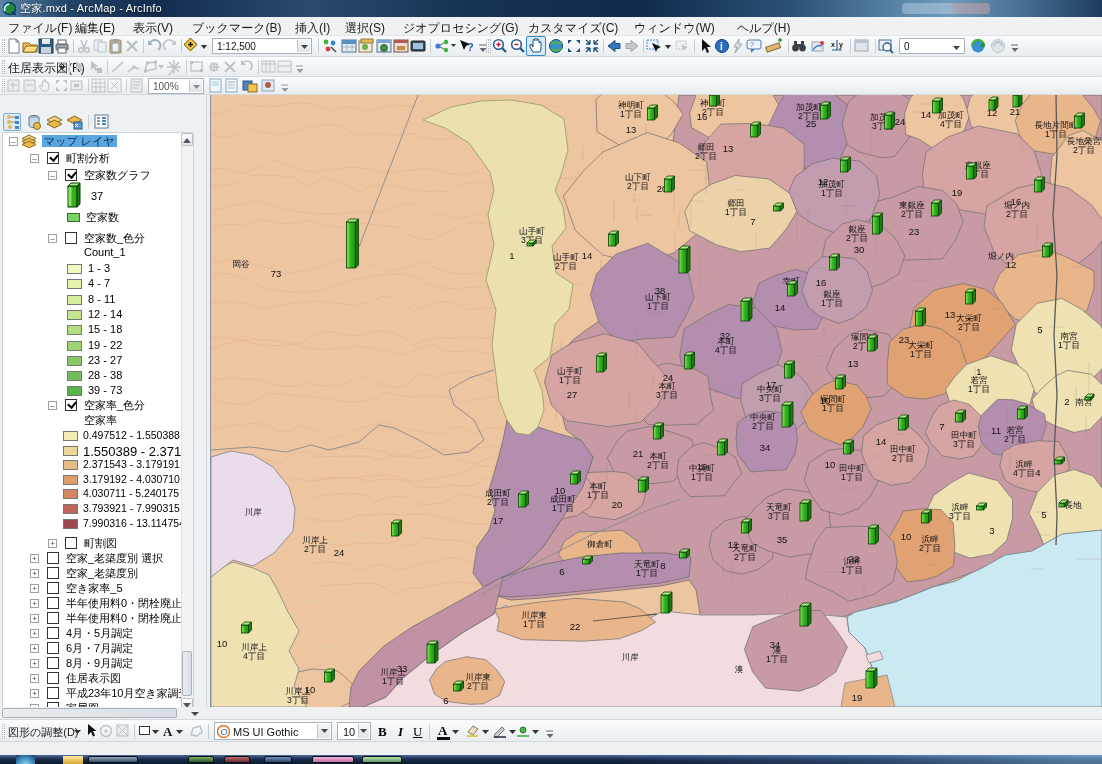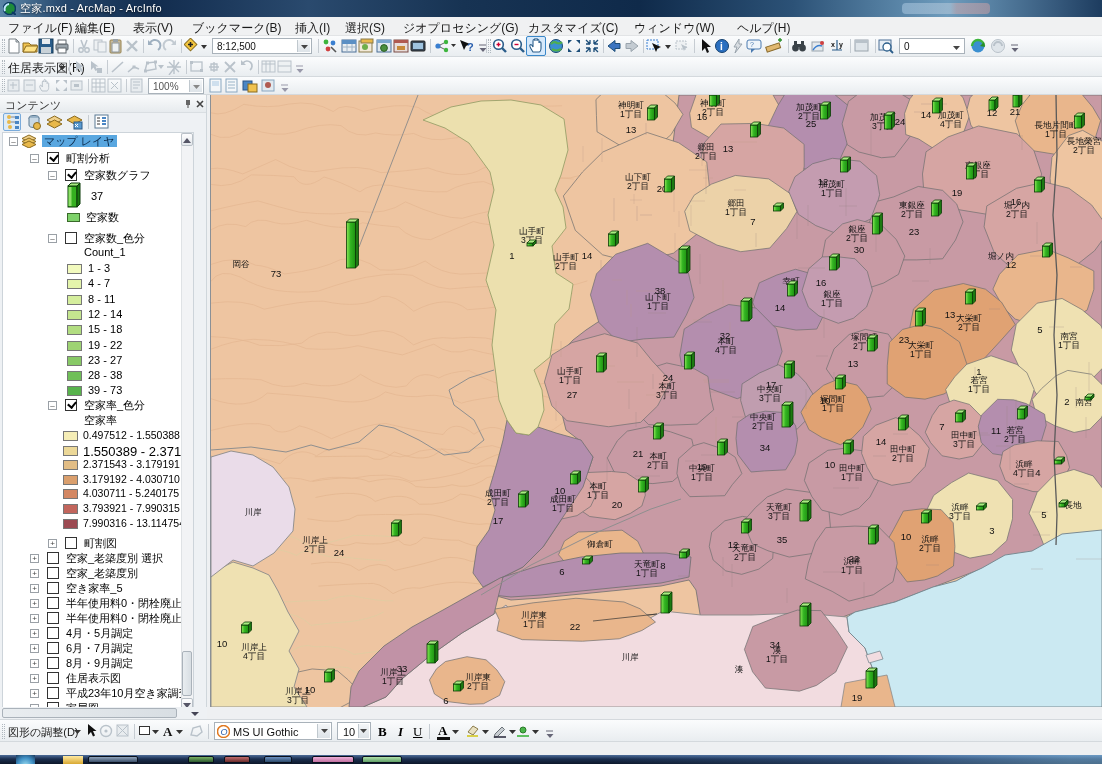--- a/index.html
+++ b/index.html
@@ -109,21 +109,21 @@
         <path d="M4 12 A5.5 5.5 0 1 1 12 5" fill="none" stroke="#c3cbd2" stroke-width="2"></path>
         <path d="M14 2 v5 h-5 z" fill="#c3cbd2"></path>
       </svg>
       <div class="tsep" style="left:181px;top:3px;height:14px"></div>
       <svg class="abs" style="left:184px;top:2px" width="24" height="16">
         <rect x="2" y="2" width="9" height="9" transform="rotate(45 6.5 6.5)" fill="#f4c63d" stroke="#8a6d1f"></rect>
         <path d="M6.5 4 v5 M4 6.5 h5" stroke="#222" stroke-width="1.6"></path>
         <path d="M17 7 l3 4 l3 -4 z" fill="#333"></path>
       </svg>
       <div class="combo" style="left:212px;top:2px;width:100px;height:16px">
-        <span style="position:absolute;left:4px;top:2px">8:12,500</span>
+        <span style="position:absolute;left:4px;top:2px">1:12,500</span>
         <span class="da">
           <svg width="8" height="6">
             <path d="M0 1 l3.5 4 l3.5 -4 z" fill="#444"></path>
           </svg>
         </span>
       </div>
       <div class="tsep" style="left:318px;top:3px;height:14px"></div>
       <svg class="abs" style="left:322px;top:2px" width="16" height="16">
         <circle cx="4" cy="4" r="2.4" fill="#3db53d"></circle>
         <circle cx="11" cy="5" r="2.4" fill="#3a7fd0"></circle>
@@ -812,30 +812,20 @@
         <path d="M848 408 l3 -3 l6 0 l-3 3 z" fill="#a9ec81" stroke="#0a3a06" stroke-width="0.8"></path>
         <path d="M854 408 l3 -3 l0 4 l-3 3 z" fill="#1c7a11" stroke="#0a3a06" stroke-width="0.8"></path>
         <rect x="874" y="302" width="6" height="3" fill="url(#barg)" stroke="#0a3a06" stroke-width="0.8"></rect>
         <path d="M874 302 l3 -3 l6 0 l-3 3 z" fill="#a9ec81" stroke="#0a3a06" stroke-width="0.8"></path>
         <path d="M880 302 l3 -3 l0 3 l-3 3 z" fill="#1c7a11" stroke="#0a3a06" stroke-width="0.8"></path>
         <rect x="316" y="148" width="6" height="3" fill="url(#barg)" stroke="#0a3a06" stroke-width="0.8"></rect>
         <path d="M316 148 l3 -3 l6 0 l-3 3 z" fill="#a9ec81" stroke="#0a3a06" stroke-width="0.8"></path>
         <path d="M322 148 l3 -3 l0 3 l-3 3 z" fill="#1c7a11" stroke="#0a3a06" stroke-width="0.8"></path>
       </svg></div>
     <div id="toc" class="abs">
-      <div id="tochdr">
-        <span style="position:absolute;left:5px;top:3px">コンテンツ</span>
-        <svg style="position:absolute;left:184px;top:4px" width="8" height="10">
-          <rect x="2" y="1" width="4" height="5" fill="#666"></rect>
-          <path d="M4 6 v3" stroke="#666" stroke-width="1.2"></path>
-        </svg>
-        <svg style="position:absolute;left:196px;top:5px" width="8" height="8">
-          <path d="M1 1 l6 6 M7 1 l-6 6" stroke="#444" stroke-width="1.6"></path>
-        </svg>
-      </div>
       <div id="toctb">
         <div class="abs" style="left:3px;top:0px;width:18px;height:18px;background:#ddebf7;border:1px solid #7aabdb;border-radius:2px"></div>
         <svg class="abs" style="left:6px;top:1px" width="14" height="16">
           <circle cx="3" cy="3" r="2" fill="#e8b84a"></circle>
           <circle cx="3" cy="8" r="2" fill="#e8b84a"></circle>
           <path d="M5 3 h4 M5 8 h4" stroke="#888"></path>
           <rect x="9" y="2" width="4" height="3" fill="#4a86c4"></rect>
           <rect x="9" y="7" width="4" height="3" fill="#4a86c4"></rect>
           <circle cx="4" cy="13" r="2" fill="#e8b84a"></circle>
           <rect x="9" y="12" width="4" height="3" fill="#4a86c4"></rect>

